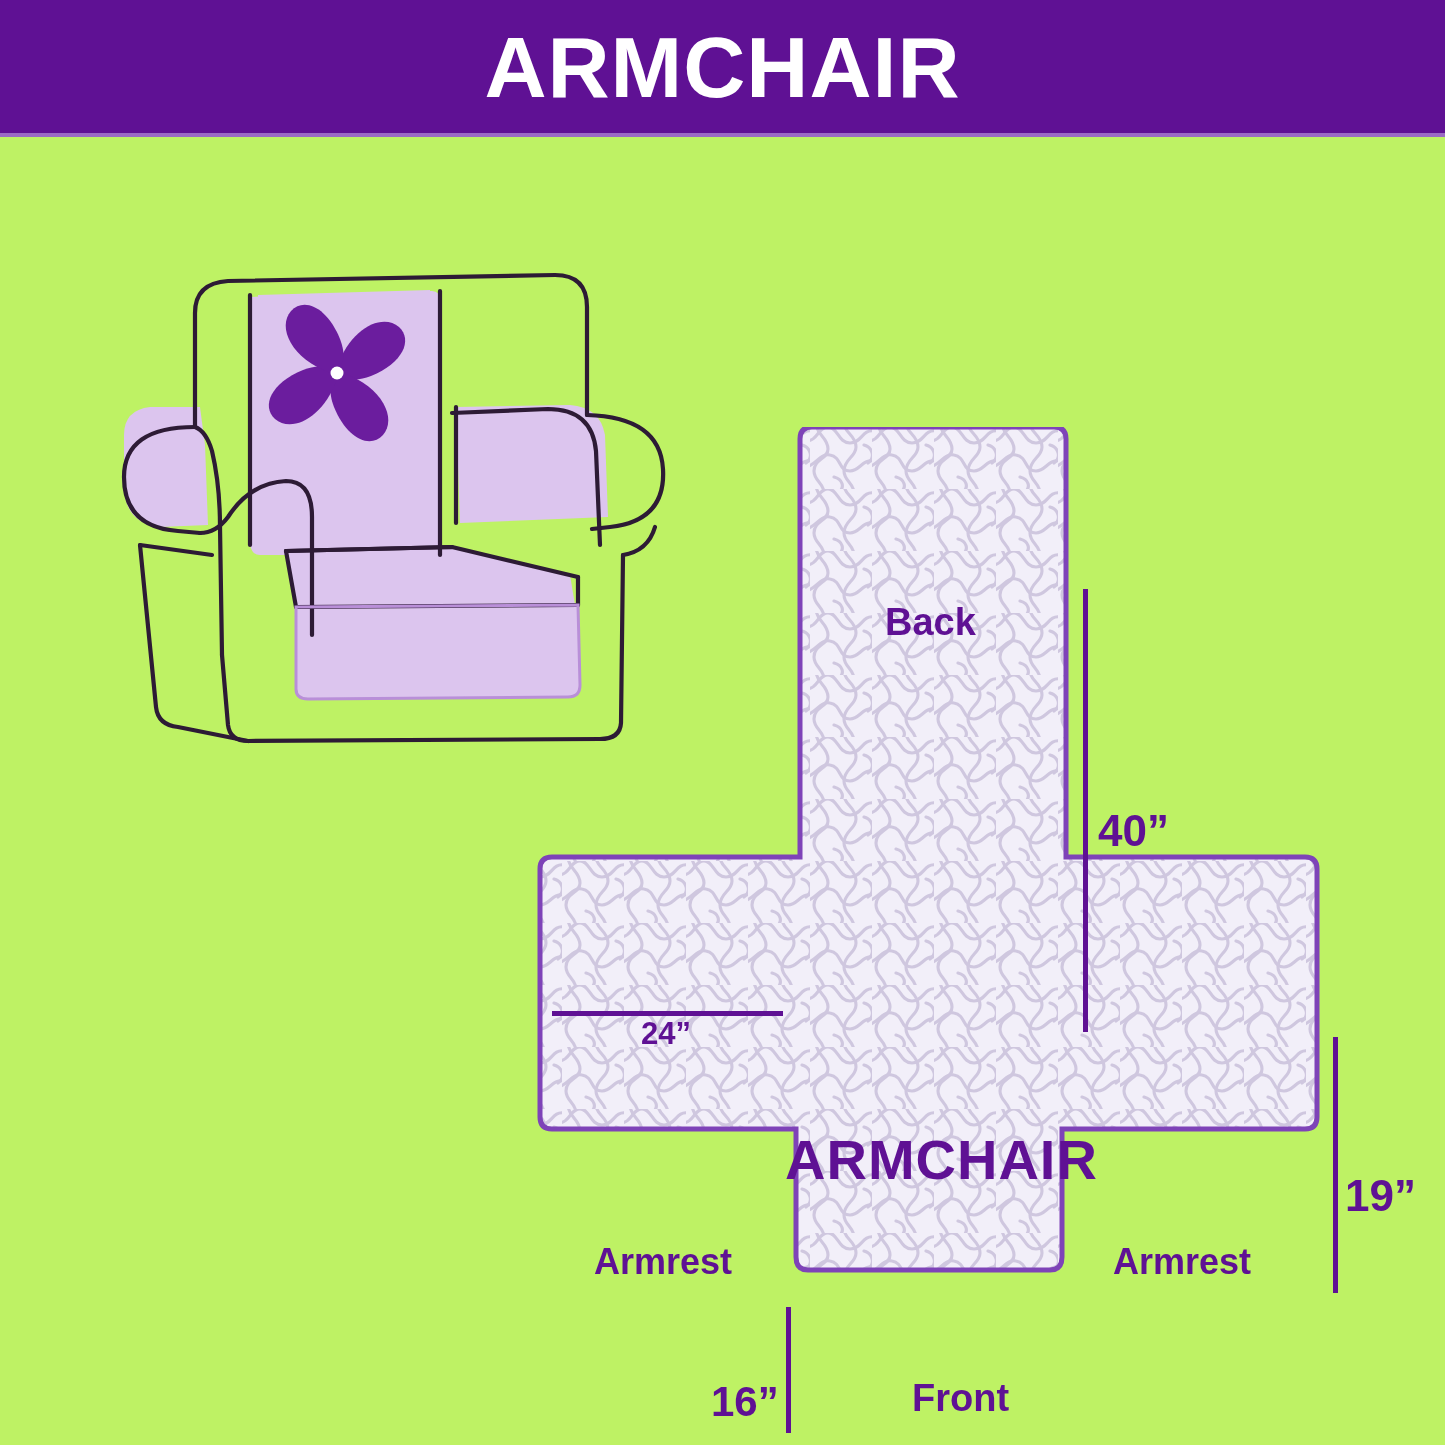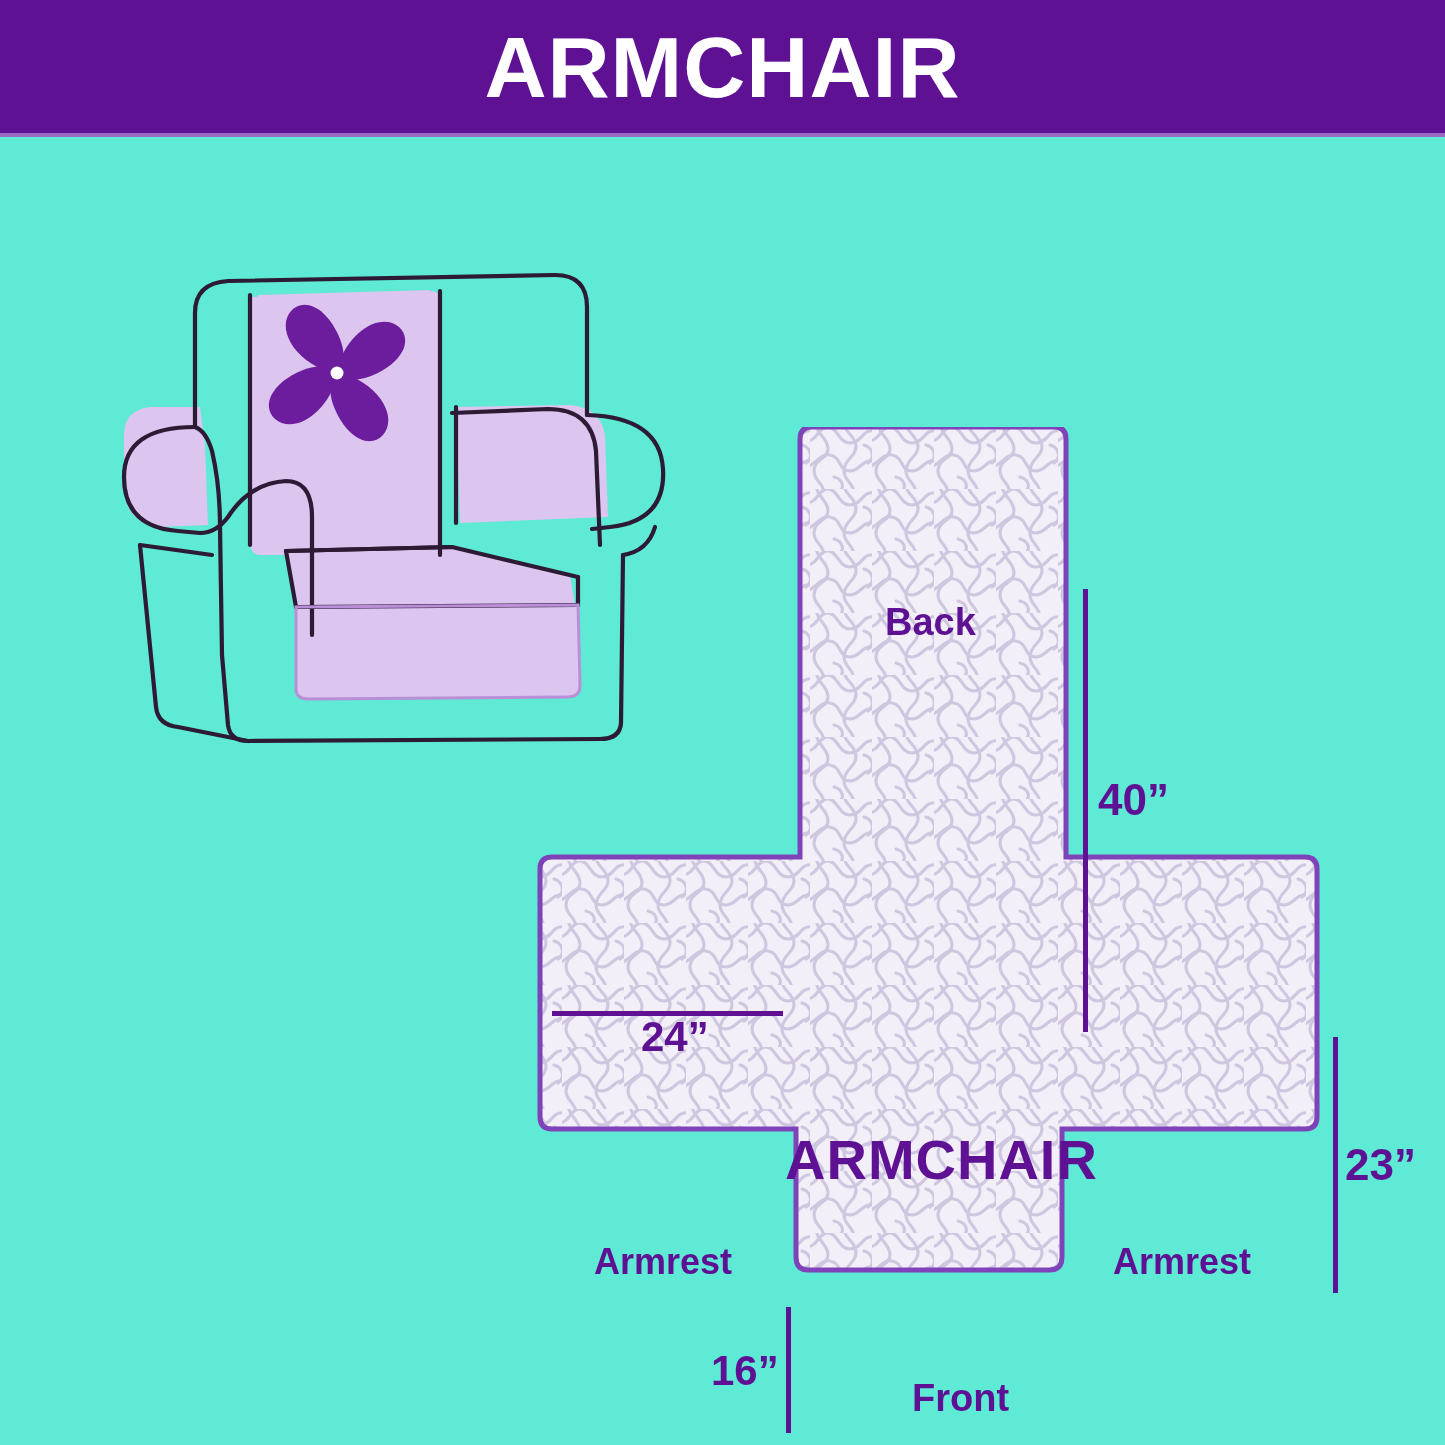--- a/index.html
+++ b/index.html
@@ -35,21 +35,21 @@
     left: 0; top: 133px;
     width: 1445px; height: 4px;
     background: #9B6BC4;
   }
 
   
   #stage {
     position: absolute;
     left: 0; top: 137px;
     width: 1445px; height: 1308px;
-    background: #5eead4;
+    background: #bef264;
     padding-left: 32px;
   }
 
   
   #armchair-illustration {
     position: absolute;
     left: 100px; top: 118px;
     width: 600px; height: 520px;
   }
 
@@ -76,23 +76,24 @@
   #label-front     { left: 912px; top: 1242px; font-size: 38px; }
 
   
   .dim-text {
     position: absolute;
     color: #5F1194;
     font-weight: 700;
     font-family: "Liberation Sans", sans-serif;
     white-space: nowrap;
     line-height: 1;
+    margin-top: 31px;
   }
   #dim-40   { left: 1098px; top: 641px;  font-size: 44px; }
-  #dim-24-t { left: 641px;  top: 879px;  font-size: 42px; }
+  #dim-24-t { left: 641px;  top: 850px;  font-size: 31px; }
   #dim-23   { left: 1345px; top: 1006px; font-size: 44px; }
   #dim-13   { left: 711px;  top: 1213px; font-size: 42px; }
 
   
   .dim-line { position: absolute; background: #5F1194; }
   #dimline-40   { left: 1083px; top: 452px;  width: 5px;   height: 443px; }
   #dimline-24-t { left: 552px;  top: 874px;  width: 231px; height: 5px; }
   #dimline-23   { left: 1333px; top: 900px;  width: 5px;   height: 256px; }
   #dimline-13   { left: 786px;  top: 1170px; width: 5px;   height: 126px; }
 </style>
@@ -215,16 +216,16 @@
   <div class="pat-label" id="label-armrest-r">Armrest</div>
   <div class="pat-label" id="label-front">Front</div>
 
   <div class="dim-line" id="dimline-40"></div>
   <div class="dim-line" id="dimline-24-t"></div>
   <div class="dim-line" id="dimline-23"></div>
   <div class="dim-line" id="dimline-13"></div>
 
   <div class="dim-text" id="dim-40">40”</div>
   <div class="dim-text" id="dim-24-t">24”</div>
-  <div class="dim-text" id="dim-23">23”</div>
+  <div class="dim-text" id="dim-23">19”</div>
   <div class="dim-text" id="dim-13">16”</div>
 
 </div>
 
 </body></html>

